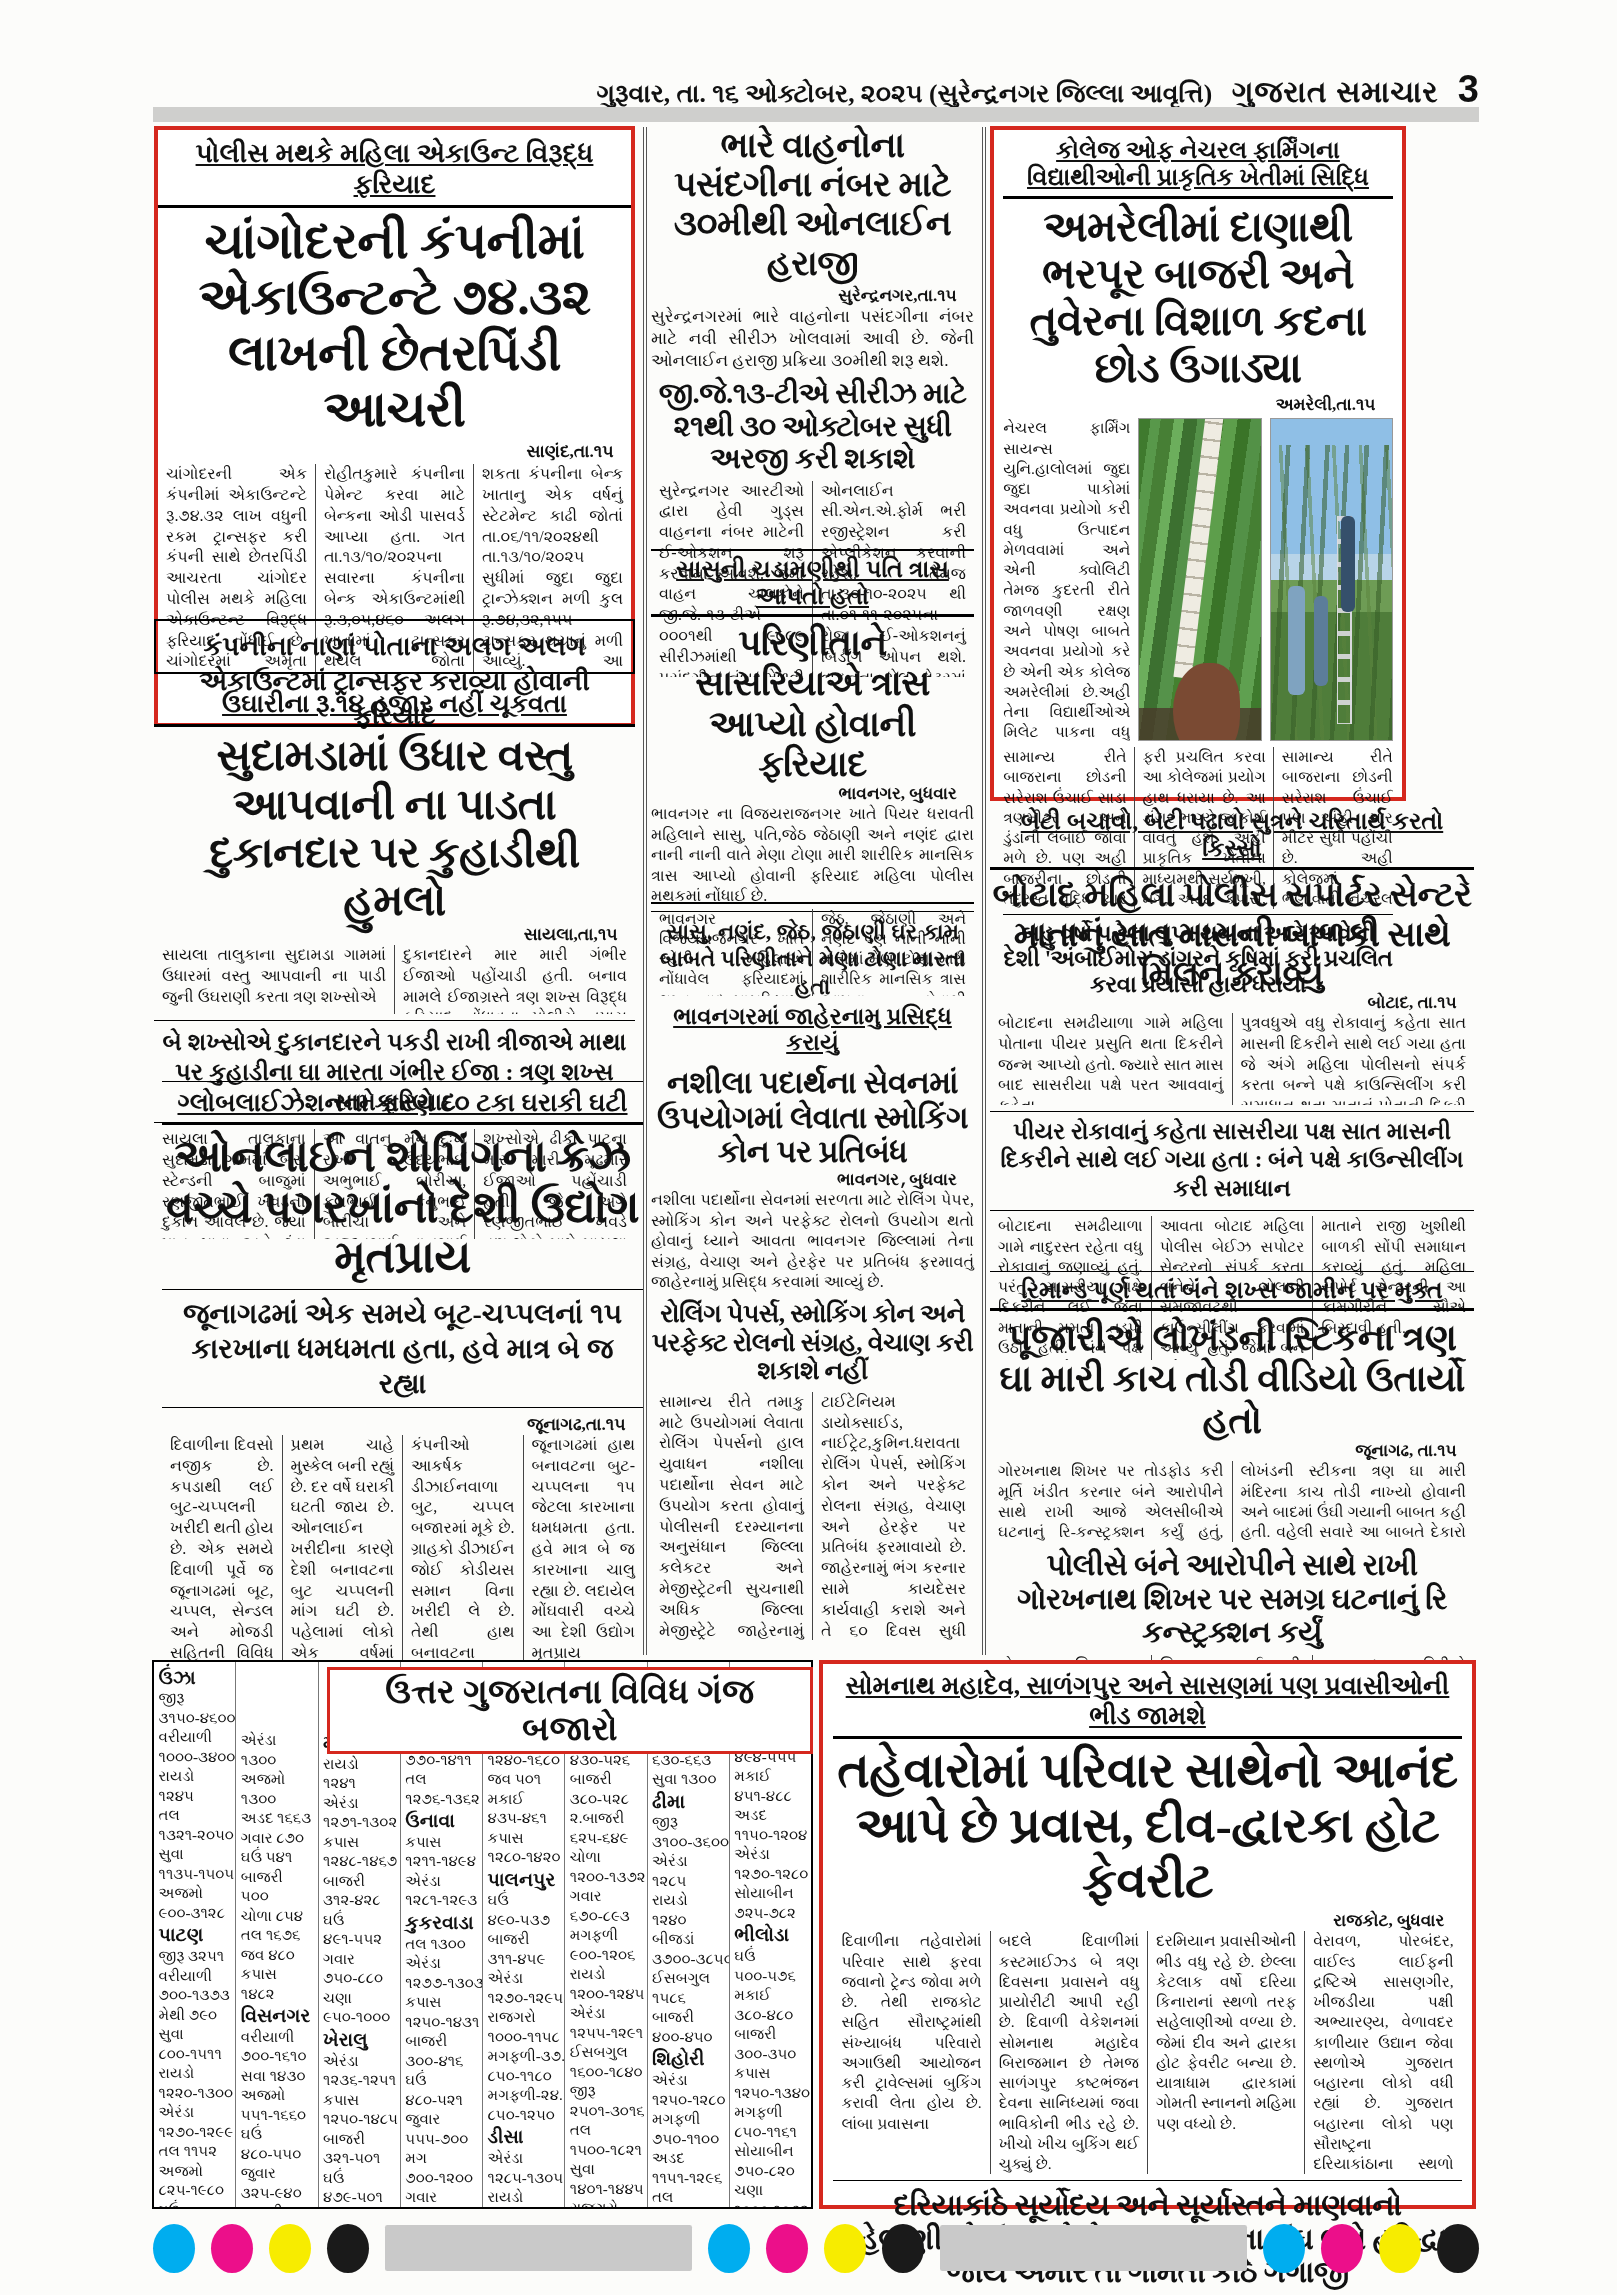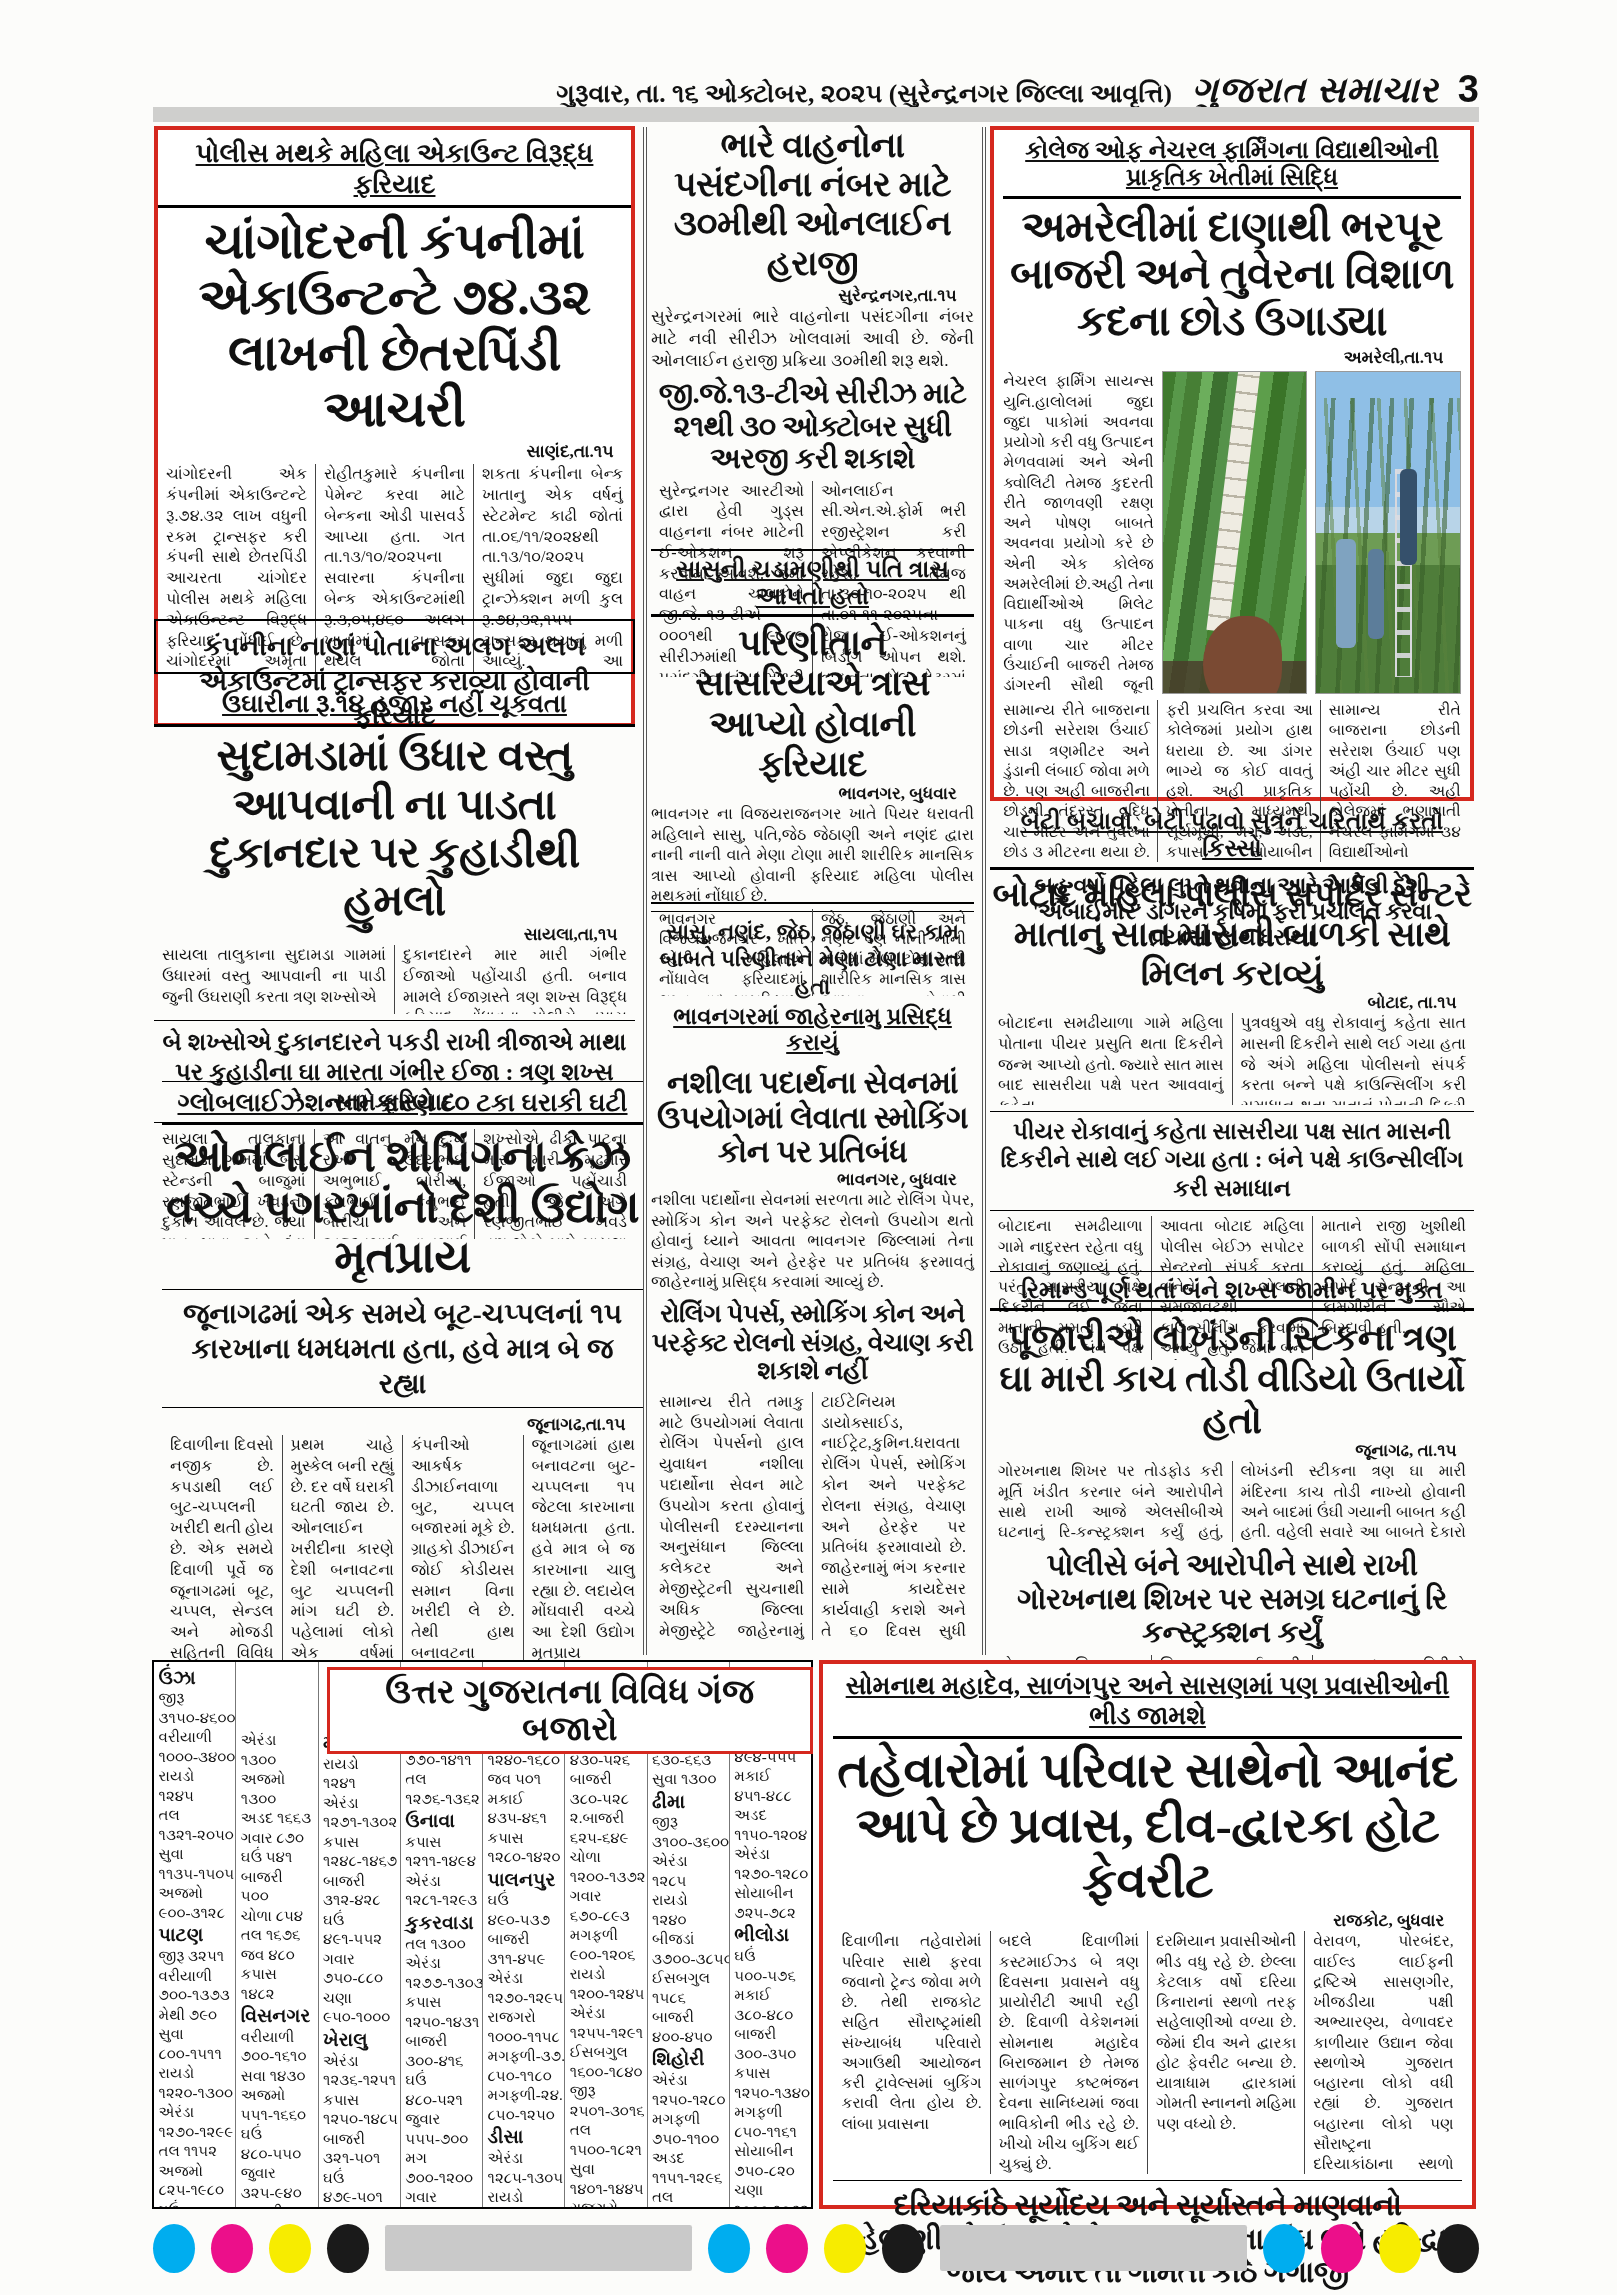--- a/index.html
+++ b/index.html
@@ -54,21 +54,21 @@
   .gbar{height:46px;flex:1;background:#c9c9c9;border-radius:2.3px;}
   .logo{font-family:"Liberation Sans","DejaVu Sans",sans-serif;font-weight:bold;letter-spacing:0.6px;}
 </style>
 </head>
 <body>
 
 <div class="page">
 
   <div class="abs" style="left:153px;top:68px;width:1326px;height:36px;display:flex;justify-content:flex-end;align-items:baseline;gap:19.6px;">
     <span style="font-weight:bold;font-size:25.4px;">ગુરૂવાર, તા. ૧૬ ઓક્ટોબર, ૨૦૨૫ (સુરેન્દ્રનગર જિલ્લા આવૃત્તિ)</span>
-    <span class="logo" style="font-size:36px;font-style:italic;">ગુજરાત સમાચાર</span>
+    <span class="logo" style="font-size:30px;">ગુજરાત સમાચાર</span>
     <span style="font-weight:bold;font-size:38px;font-family:'Liberation Sans','DejaVu Sans',sans-serif;">3</span>
   </div>
   <div class="abs" style="left:153px;top:107px;width:1326px;height:15px;background:#cfcfcd;"></div>
 
   <div class="abs vsep" style="left:643px;top:127px;height:1528px;"></div>
   <div class="abs vsep" style="left:982px;top:127px;height:1528px;"></div>
 
   <div class="abs redbox" style="left:154px;top:126px;width:481px;height:601px;padding:8px 0;box-sizing:border-box;">
     <div class="kicker" style="font-size:26.6px;">પોલીસ મથકે મહિલા એકાઉન્ટ વિરૂદ્ધ ફરિયાદ</div>
     <div class="headline" style="font-size:50px;">ચાંગોદરની કંપનીમાં એકાઉન્ટન્ટે ૭૪.૩૨ લાખની છેતરપિંડી આચરી</div>
@@ -138,21 +138,21 @@
     <div class="headline" style="font-size:31px;">નશીલા પદાર્થના સેવનમાં ઉપયોગમાં લેવાતા સ્મોકિંગ કોન પર પ્રતિબંધ</div>
     <div class="dateline" style="font-size:17px;font-family:Liberation Mono, monospace;">ભાવનગર,બુધવાર</div>
     <div class="lead" style="font-size:16px;">નશીલા પદાર્થોના સેવનમાં સરળતા માટે રોલિંગ પેપર, સ્મોકિંગ કોન અને પરફેક્ટ રોલનો ઉપયોગ થતો હોવાનું ધ્યાને આવતા ભાવનગર જિલ્લામાં તેના સંગ્રહ, વેચાણ અને હેરફેર પર પ્રતિબંધ ફરમાવતું જાહેરનામું પ્રસિદ્ધ કરવામાં આવ્યું છે.</div>
     <div class="headline" style="font-size:25.4px;margin:7px 0;">રોલિંગ પેપર્સ, સ્મોકિંગ કોન અને પરફેક્ટ રોલનો સંગ્રહ, વેચાણ કરી શકાશે નહીં</div>
     <div class="cols" style="font-size:16px;height:248px;">
         <div class="bcol">સામાન્ય રીતે તમાકુ માટે ઉપયોગમાં લેવાતા રોલિંગ પેપર્સનો હાલ યુવાધન નશીલા પદાર્થોના સેવન માટે ઉપયોગ કરતા હોવાનું પોલીસની દરમ્યાનના અનુસંધાન જિલ્લા કલેકટર અને મેજીસ્ટ્રેટની સુચનાથી અધિક જિલ્લા મેજીસ્ટ્રેટે જાહેરનામું બહાર પાડ્યું છે.</div>
         <div class="bcol">ટાઈટેનિયમ ડાયોક્સાઈડ, નાઈટ્રેટ,કુમિન.ધરાવતા રોલિંગ પેપર્સ, સ્મોકિંગ કોન અને પરફેક્ટ રોલના સંગ્રહ, વેચાણ અને હેરફેર પર પ્રતિબંધ ફરમાવાયો છે. જાહેરનામું ભંગ કરનાર સામે કાયદેસર કાર્યવાહી કરાશે અને તે ૬૦ દિવસ સુધી અમલમાં રહેશે.</div>
       </div>
   </div>
 
-  <div class="abs redbox" style="left:990px;top:126px;width:484px;height:675px;padding:7px 9.2px;box-sizing:border-box;">
+  <div class="abs redbox" style="left:990px;top:126px;width:416px;height:675px;padding:7px 9.2px;box-sizing:border-box;">
     <div class="kicker" style="font-size:24px;">કોલેજ ઓફ નેચરલ ફાર્મિંગના વિદ્યાથીઓની પ્રાકૃતિક ખેતીમાં સિદ્ધિ</div>
     <div class="headline" style="font-size:42px;">અમરેલીમાં દાણાથી ભરપૂર બાજરી અને તુવેરના વિશાળ કદના છોડ ઉગાડ્યા</div>
     <div class="dateline" style="font-size:17px;margin-top:2.3px;">અમરેલી,તા.૧૫</div>
     <div style="display:flex;gap:8px;margin-top:3.5px;height:323px;">
       <div style="flex:1.05;font-size:15.6px;text-align:justify;line-height:1.3;overflow:hidden;">નેચરલ ફાર્મિંગ સાયન્સ યુનિ.હાલોલમાં જુદા જુદા પાકોમાં અવનવા પ્રયોગો કરી વધુ ઉત્પાદન મેળવવામાં અને એની ક્વોલિટી તેમજ કુદરતી રીતે જાળવણી રક્ષણ અને પોષણ બાબતે અવનવા પ્રયોગો કરે છે એની એક કોલેજ અમરેલીમાં છે.અહી તેના વિદ્યાર્થીઓએ મિલેટ પાકના વધુ ઉત્પાદન વાળા ચાર મીટર ઉંચાઈની બાજરી તેમજ ડાંગરની સૌથી જૂની અંબેમોર દેશી વેરાઈટીમાં ખેતી કરી વિપુલ ઉત્પાદકતા કરાવતા આ પ્રયોગને પ્રગતિશીલ ખેડૂતો નિહાળવા આવે છે. કોઈ પણ જાતના રાસાયણિક ખાતર કે જંતુનાશક દવાના ઉપયોગ વિના આ સિદ્ધિ મેળવી છે.</div>
       <div class="photo photo1" style="flex:1;">
         <div class="tape"></div>
         <div class="soil"></div>
         <div class="hand"></div>
       </div>

